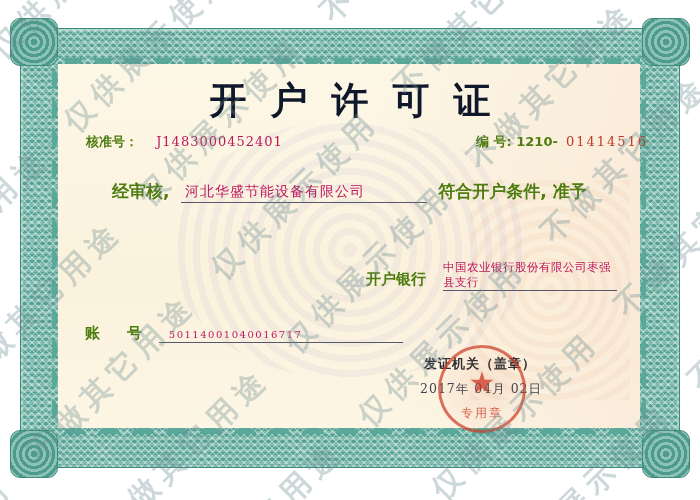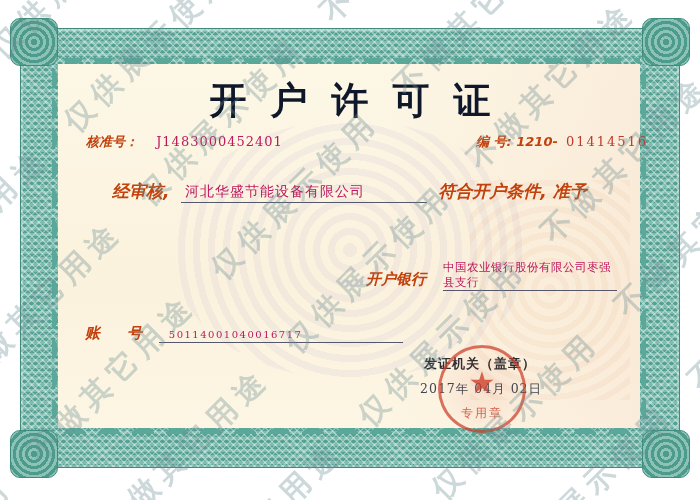--- a/index.html
+++ b/index.html
@@ -61,21 +61,21 @@
     opacity:.6;pointer-events:none;
   }
   
   .abs{position:absolute;}
   .title{
     left:0;right:0;top:76px;text-align:center;
     font-size:37px;font-weight:900;color:#0f172a;
     letter-spacing:24px;text-indent:24px;
     font-family:"DejaVu Serif","Liberation Serif",serif;
   }
-  .lbl{font-weight:700;color:#c2410c;font-style:italic;}
+  .lbl{font-weight:700;color:#4d7c0f;}
   .val{
     font-family:"DejaVu Serif","Liberation Serif",serif;
     color:#be185d;
   }
   .u{border-bottom:1px solid #55586a;}
   .row-approve{left:86px;top:133px;font-size:13px;}
   .row-approve .val{margin-left:14px;letter-spacing:1px;}
   .row-serial{left:476px;top:133px;font-size:13px;}
   .serial-red{color:#c0392b;font-family:"DejaVu Serif","Liberation Serif",serif;
     letter-spacing:2px;margin-left:4px;}

